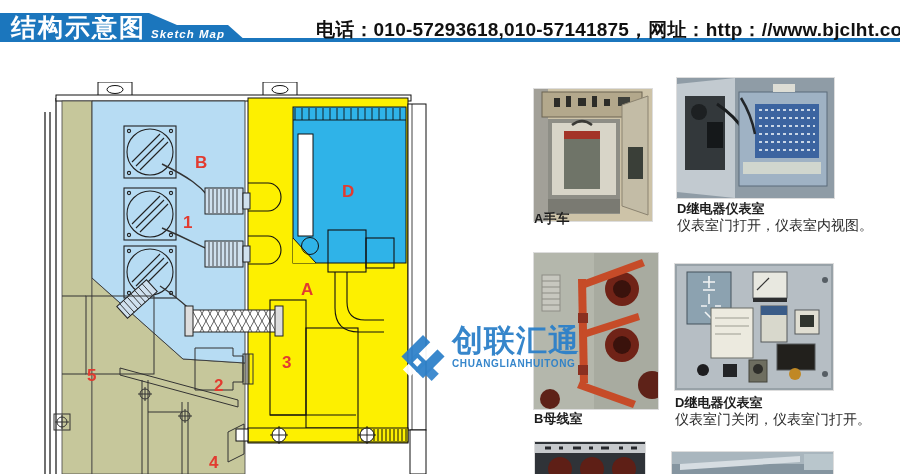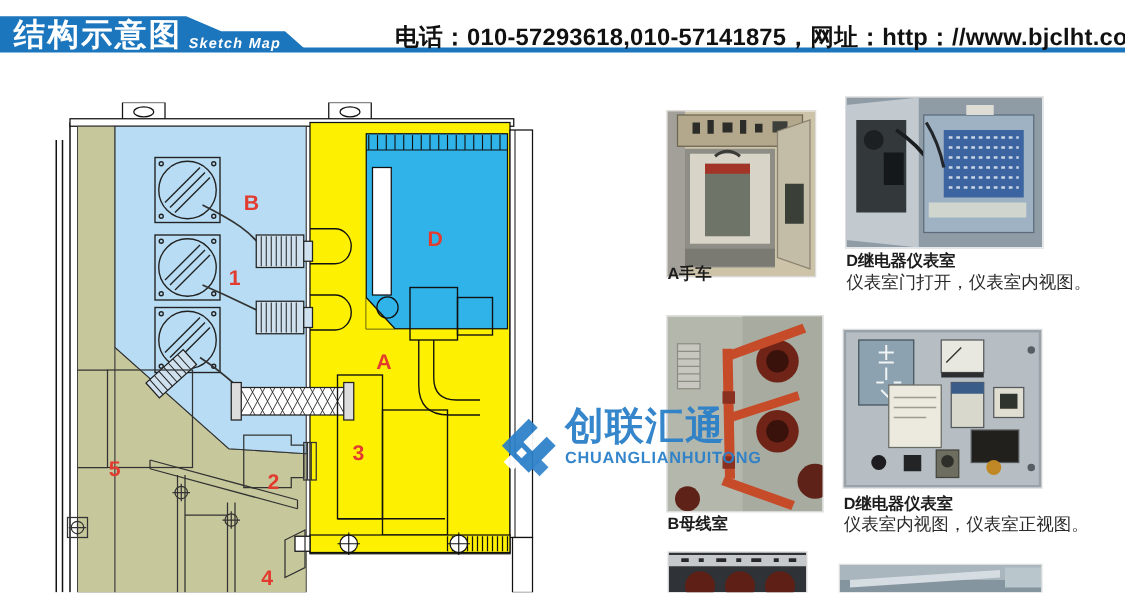--- a/index.html
+++ b/index.html
@@ -14,21 +14,21 @@
     left:316px;top:17px;font-size:19px;font-weight:600;color:#111;
     letter-spacing:0.2px;white-space:nowrap;
   }
   
   .cap-title{font-size:13px;font-weight:bold;color:#1c1c1c;white-space:nowrap;}
   .cap-desc{font-size:14px;color:#2a2a2a;white-space:nowrap;}
   
   #watermark{left:400px;top:324px;z-index:30;display:flex;align-items:flex-start;opacity:0.95;}
   #wm-text{margin-left:6px;}
   #wm-cn{font-size:31px;font-weight:bold;color:#2c80c9;letter-spacing:1px;line-height:34px;white-space:nowrap;}
-  #wm-en{font-size:13px;font-weight:bold;color:#2c80c9;letter-spacing:0.6px;white-space:nowrap;}
+  #wm-en{font-size:10px;font-weight:bold;color:#2c80c9;letter-spacing:0.6px;white-space:nowrap;}
   .photo{box-shadow:0 0 0 1px rgba(120,120,120,0.25);}
 </style>
 </head>
 <body>
 
 <svg id="header-svg" class="abs" width="900" height="55" viewBox="0 0 900 55">
   <polygon points="0,13 149,13 177,25 228,25 246,41 0,41" fill="#1b76bd"></polygon>
   <rect x="0" y="38" width="900" height="4" fill="#1b76bd"></rect>
   <text x="11" y="36" font-size="25" font-weight="bold" fill="#ffffff" letter-spacing="2">结构示意图</text>
   <text x="151" y="38" font-size="11.5" font-weight="bold" font-style="italic" fill="#ffffff" letter-spacing="1">Sketch Map</text>
@@ -252,21 +252,21 @@
   <rect x="102" y="80" width="38" height="26" fill="#22201c" stroke="#55585a"></rect>
   <circle cx="28" cy="106" r="6" fill="#1d1d1f"></circle>
   <rect x="48" y="100" width="14" height="13" fill="#222426"></rect>
   <rect x="74" y="96" width="18" height="22" fill="#6e6e60" stroke="#44443c"></rect>
   <circle cx="83" cy="105" r="5" fill="#2e2e2a"></circle>
   <circle cx="120" cy="110" r="6" fill="#c08824"></circle>
   <circle cx="150" cy="16" r="3" fill="#565e64"></circle>
   <circle cx="150" cy="110" r="3" fill="#565e64"></circle>
 </svg>
 <div class="abs cap-title" style="left:675px;top:394px;">D继电器仪表室</div>
-<div class="abs cap-desc" style="left:675px;top:411px;">仪表室内视图，仪表室正视图。</div>
+<div class="abs cap-desc" style="left:675px;top:411px;">仪表室门关闭，仪表室门打开。</div>
 
 <svg class="abs photo" style="left:535px;top:442px;" width="110" height="32" viewBox="0 0 110 32">
   <rect width="110" height="32" fill="#2f3338"></rect>
   <rect x="0" y="2" width="110" height="9" fill="#c6c9cc"></rect>
   <path d="M10 6h6M24 6h4M38 6h8M54 6h4M66 6h8M84 6h4M96 6h6" stroke="#26282c" stroke-width="3"></path>
   <circle cx="25" cy="27" r="12" fill="#5e1f16"></circle>
   <circle cx="57" cy="27" r="12" fill="#5e1f16"></circle>
   <circle cx="89" cy="27" r="12" fill="#5e1f16"></circle>
 </svg>
 <svg class="abs photo" style="left:672px;top:452px;" width="161" height="22" viewBox="0 0 161 22">

